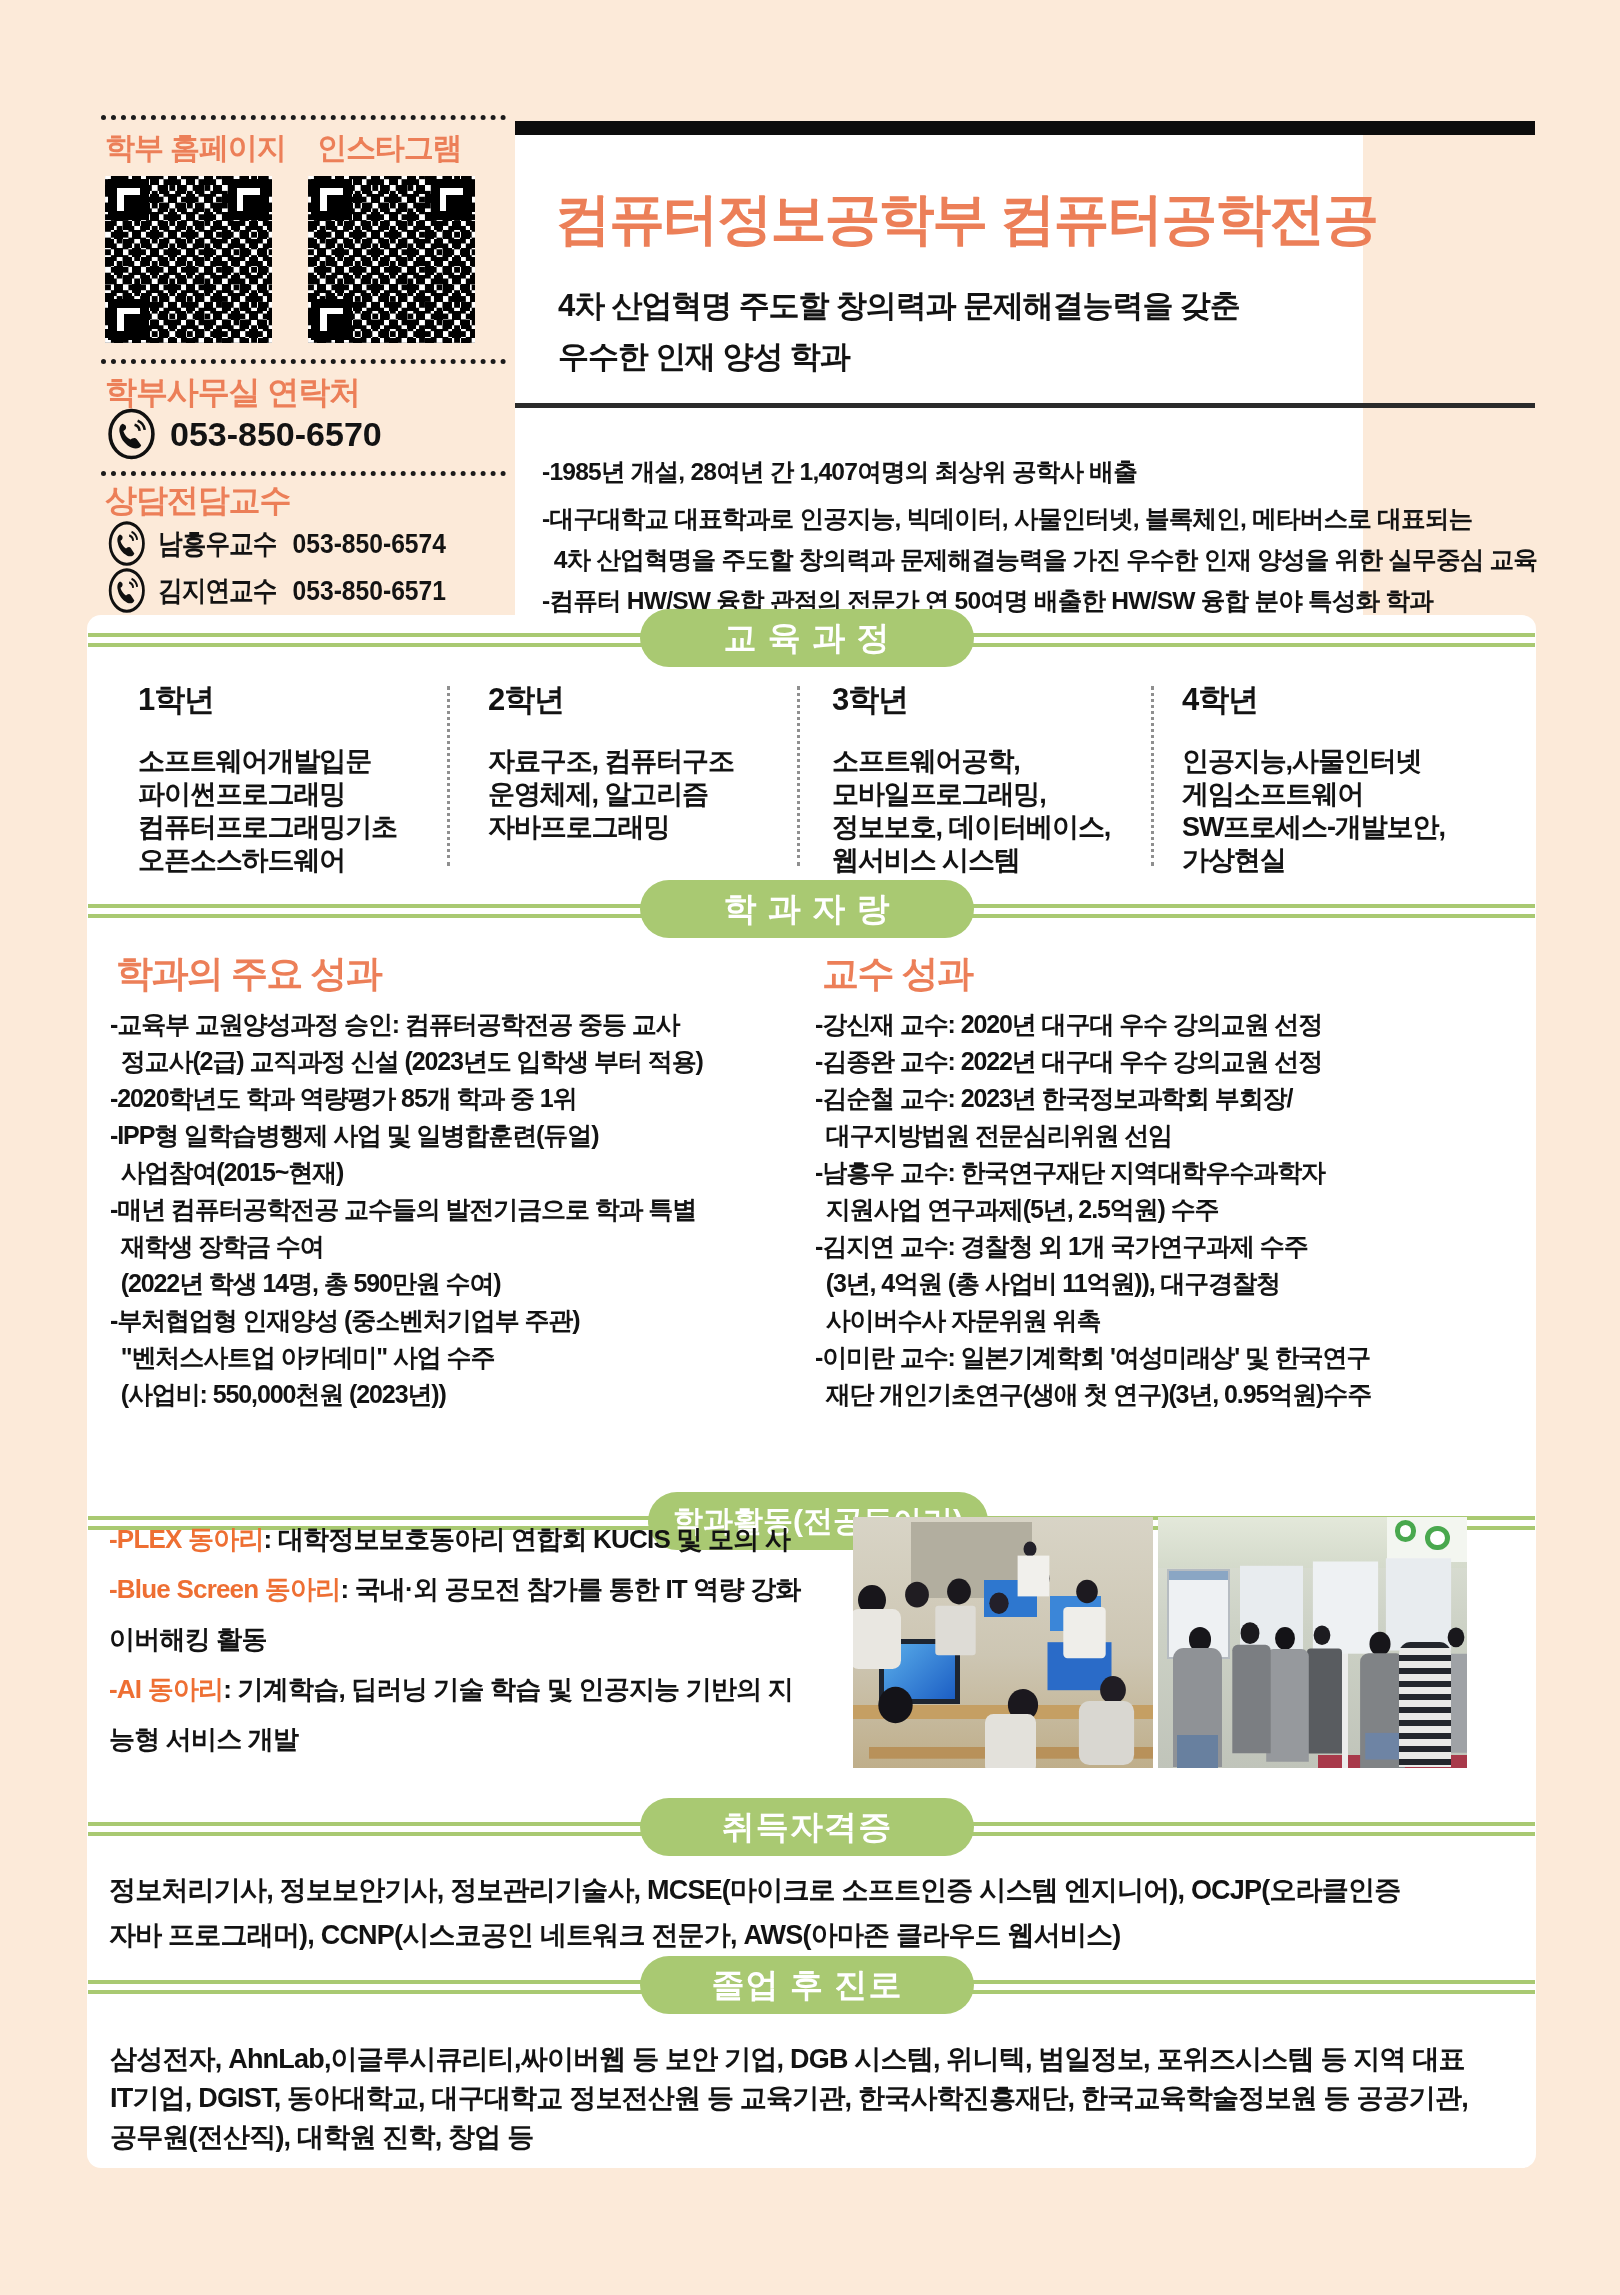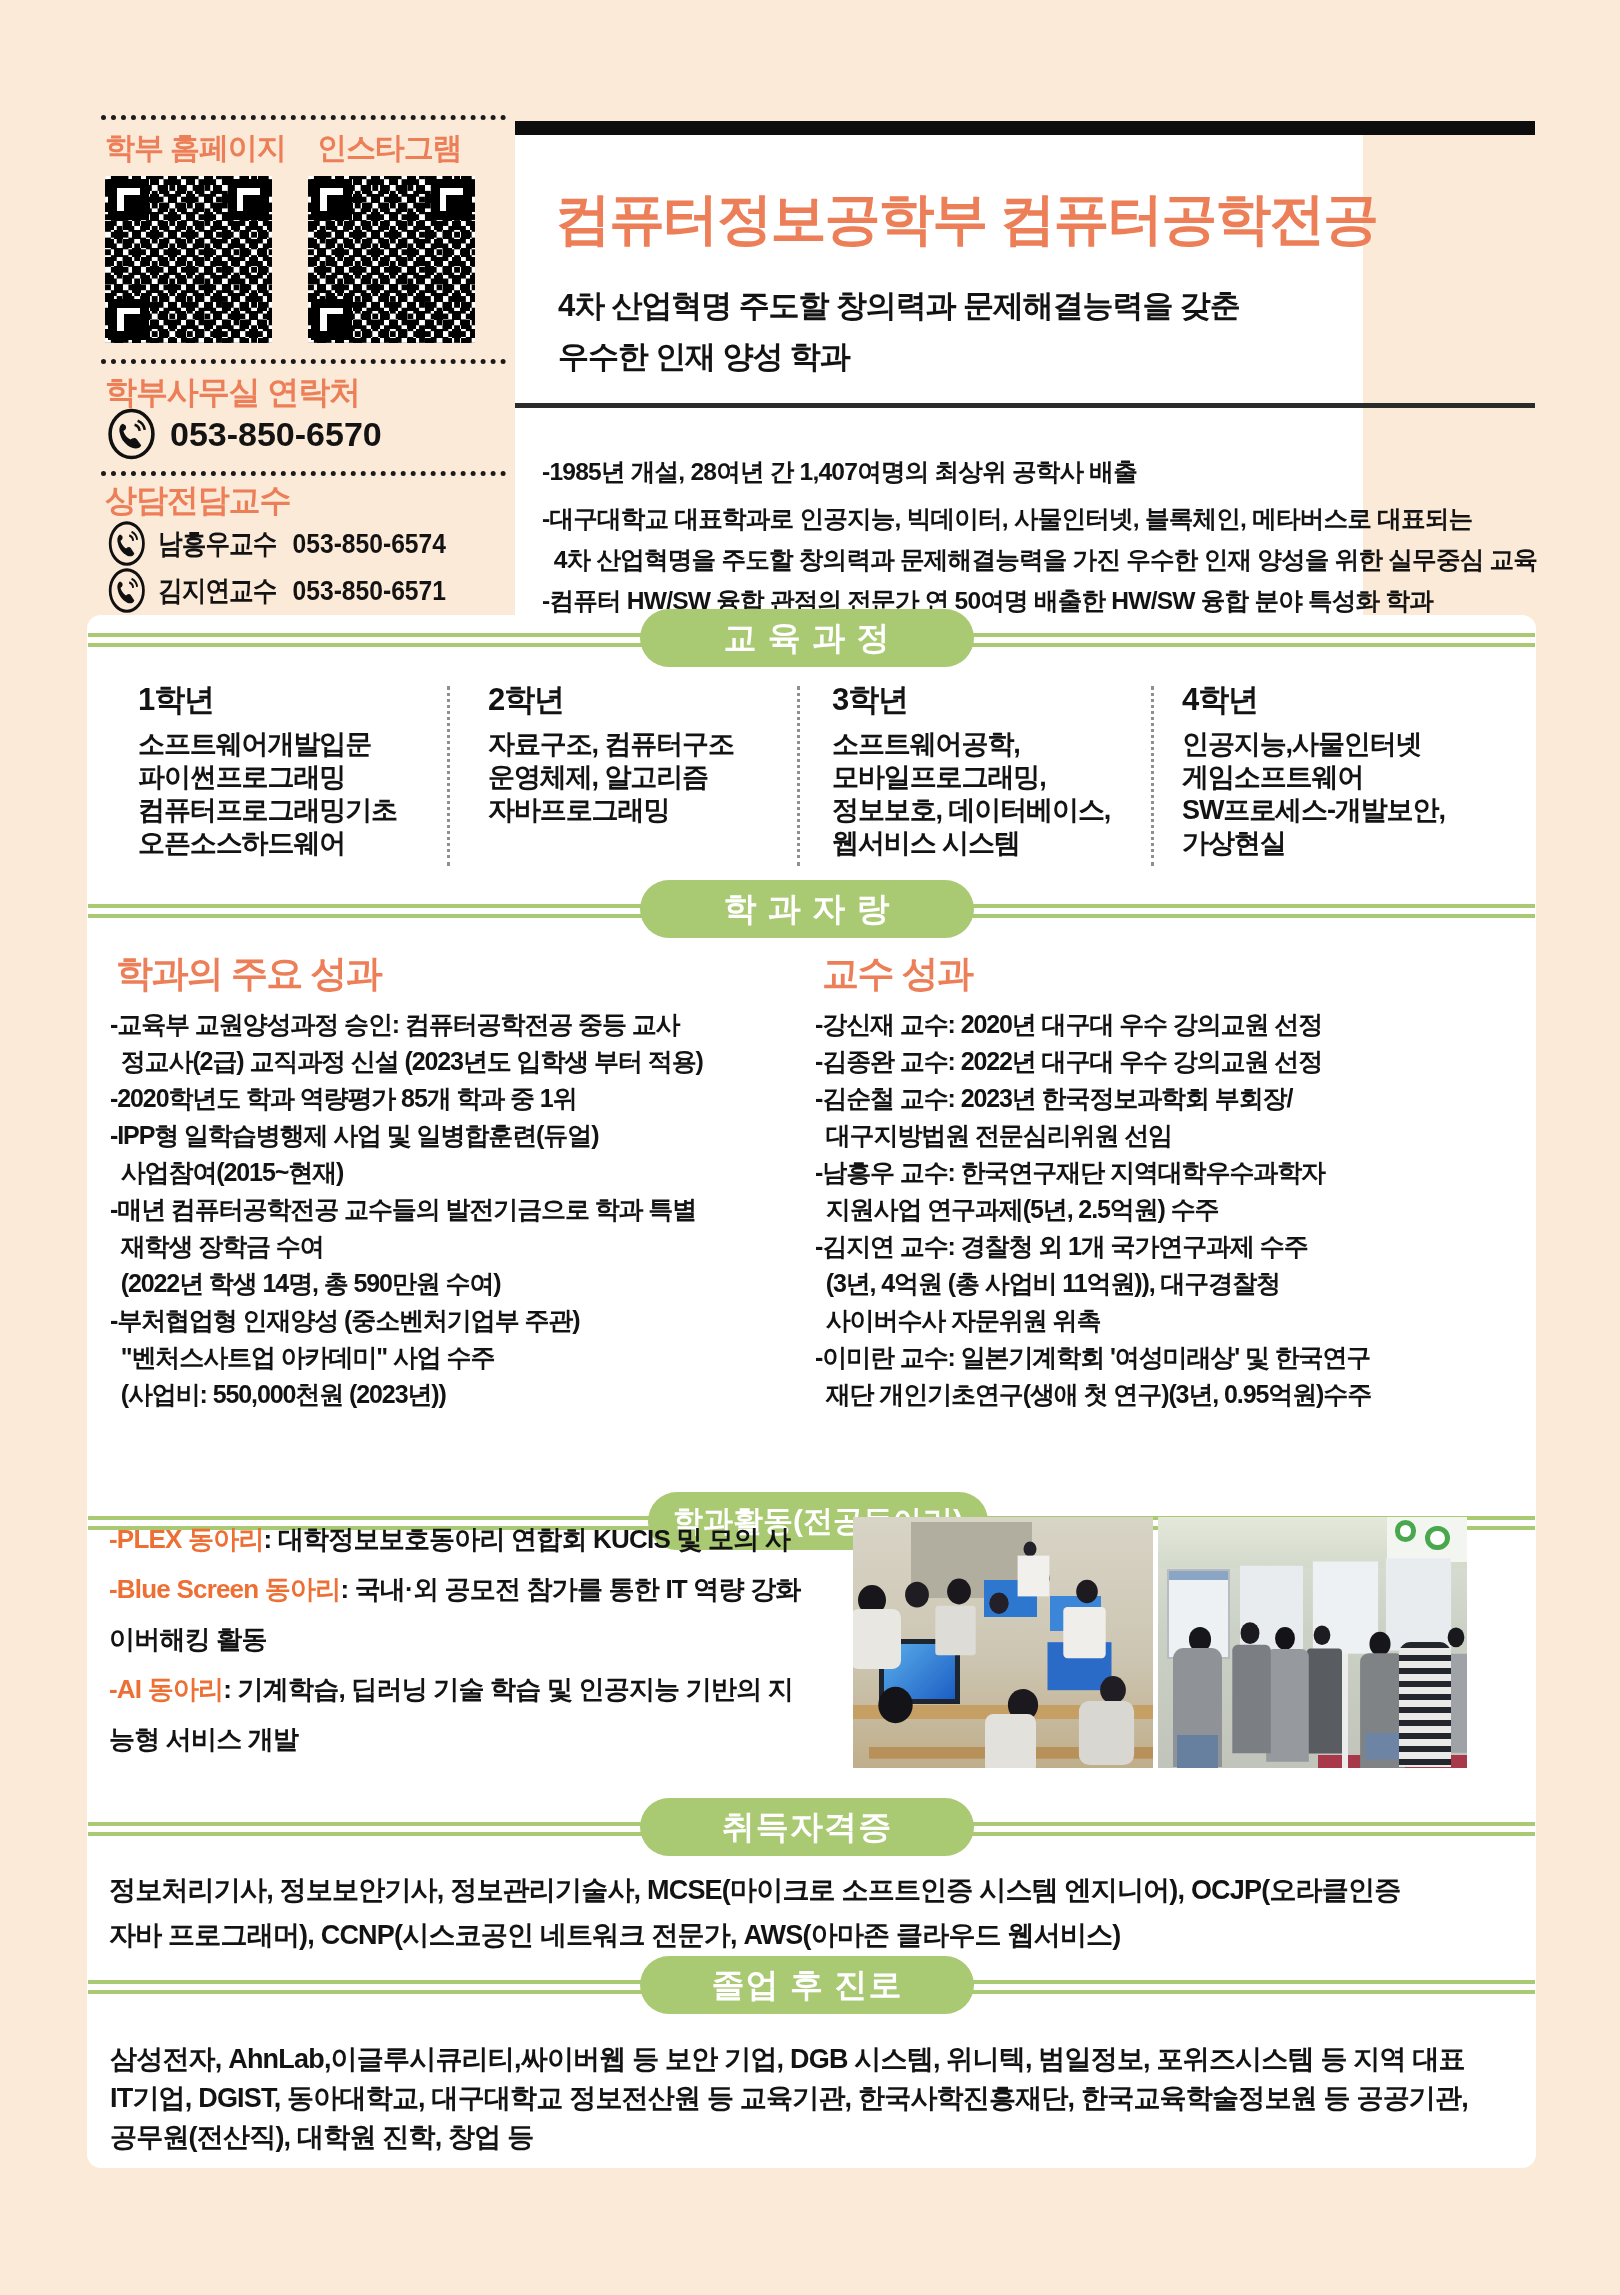--- a/index.html
+++ b/index.html
@@ -60,21 +60,21 @@
   .gl-r{right:1.1px;width:581px}
   .s-act .gl-l{width:581px}
   .s-act .gl-r{width:568px}
   .sbadge{position:absolute;left:553px;top:0;width:334px;height:58px;background:var(--green);border-radius:32px;
      display:flex;align-items:center;justify-content:center;color:#fff;font-size:33px;letter-spacing:1.1px;white-space:nowrap}
   .s-act .sbadge{left:561px;width:340px;font-size:30px;letter-spacing:0}
 
   
   .ccol{position:absolute;top:679px;white-space:nowrap}
   .c1{left:138px}.c2{left:488px}.c3{left:832px}.c4{left:1182px}
-  .cyear{font-size:31px;letter-spacing:-1.1px;margin-bottom:7px}
+  .cyear{font-size:31px;letter-spacing:-1.1px;margin-bottom:24px}
   .cline{font-size:27px;line-height:33px;letter-spacing:-1.1px}
   .csep{position:absolute;top:686px;height:180px;width:0;border-left:3.7px dotted #8f8f8f}
   .sep1{left:447px}.sep2{left:797px}.sep3{left:1151px}
 
   
   .phead{position:absolute;font-size:37px;color:var(--orange);letter-spacing:-1.6px;white-space:nowrap}
   .ph-l{left:116px;top:949px}
   .ph-r{left:822px;top:949px}
   .plines{position:absolute;top:1006px;font-size:25px;line-height:37px;letter-spacing:-1.1px;white-space:nowrap}
   .pl-l{left:110px}.pl-r{left:815px}

